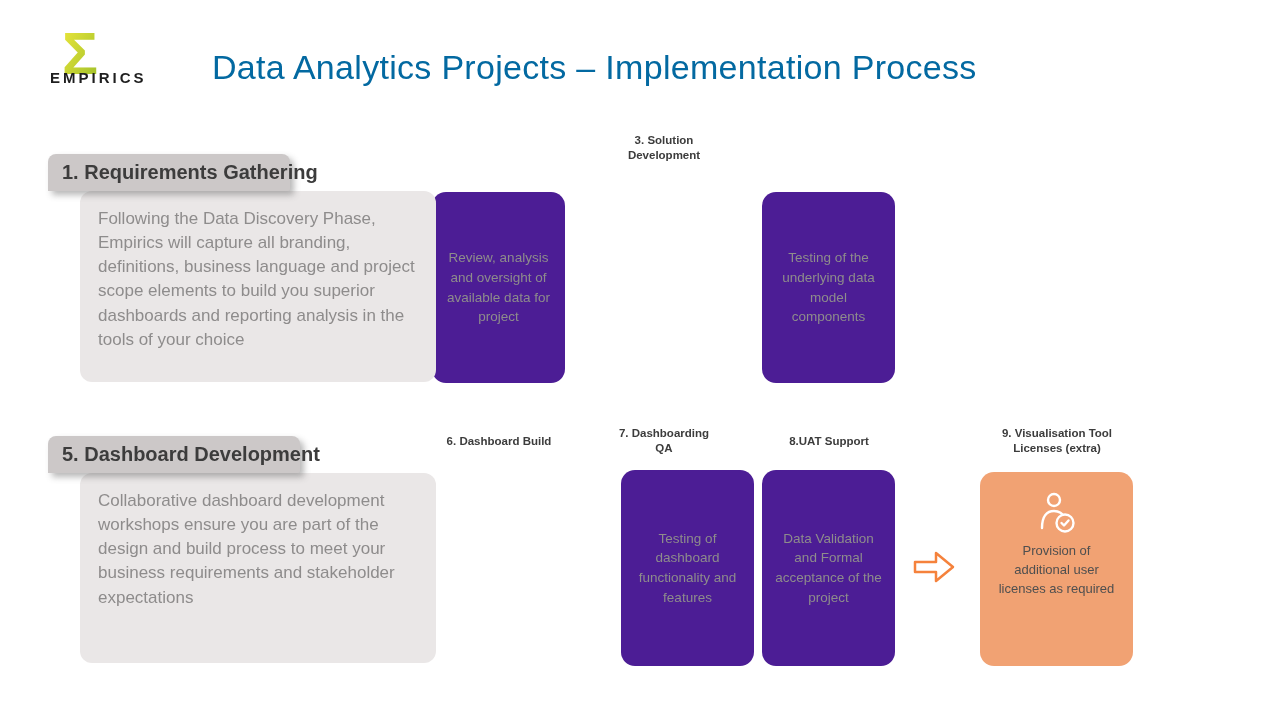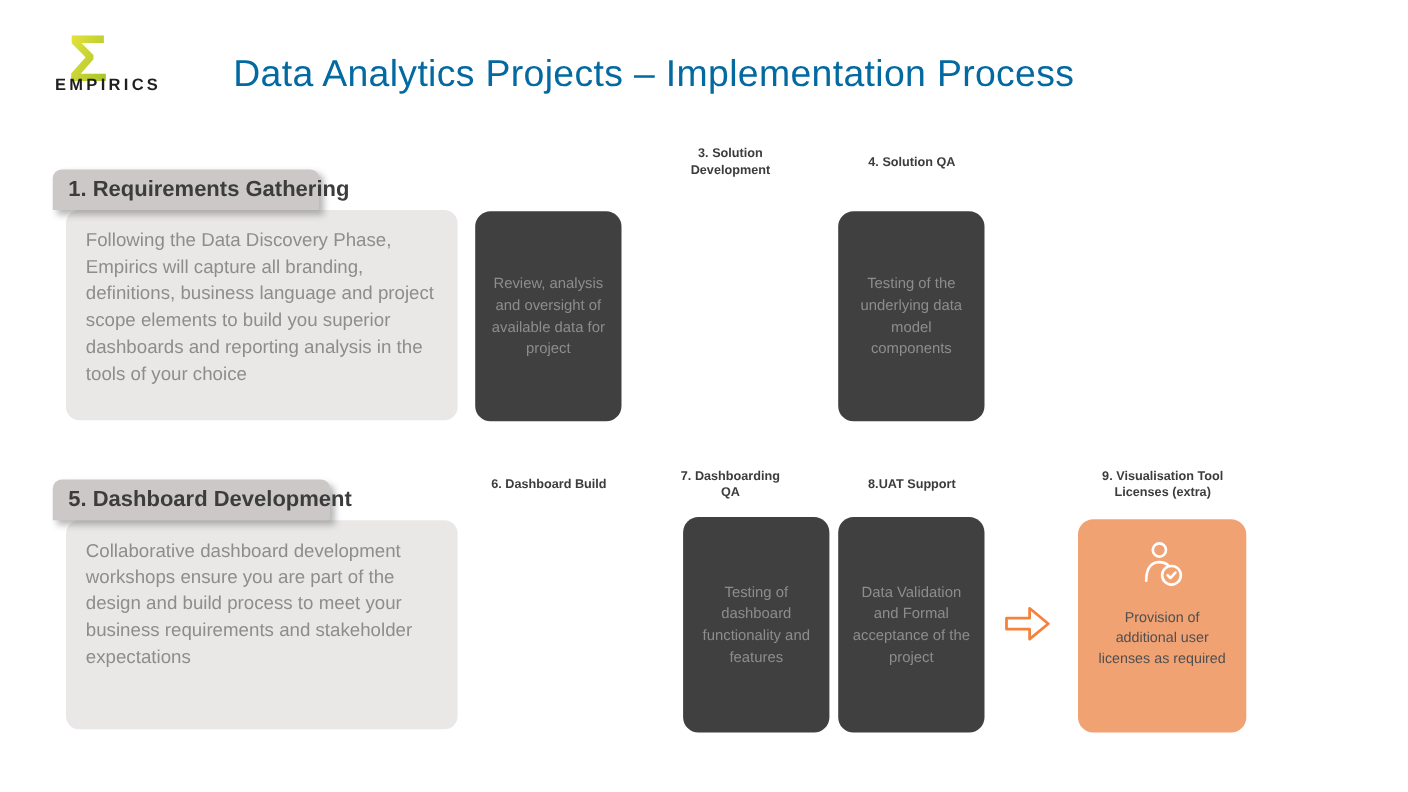--- a/index.html
+++ b/index.html
@@ -10,56 +10,56 @@
   
   .logo { position:absolute; left:50px; top:24px; width:160px; height:60px; }
   .sigma-svg { position:absolute; left:10px; top:-6px; }
   .brandname { position:absolute; left:0; bottom:-2px; font-size:15px; font-weight:700; letter-spacing:3px; color:#1f1f1f; }
 
   
   .title { position:absolute; left:212px; top:48px; font-size:34px; font-weight:400; letter-spacing:0.3px; color:#0369a1; }
 
   
   .main-body { position:absolute; width:356px; background:#EAE7E7; border-radius:12px; padding:16px 18px;
-               font-size:17px; line-height:1.42; color:#8E8C8C; z-index:1; }
+               font-size:17px; line-height:1.42; color:#8E8C8C; z-index:1;margin-left:20px; }
   .main-body.r1 { left:60px; top:191px; height:191px; }
   .main-body.r2 { left:60px; top:473px; height:190px; }
 
   .tab { position:absolute; height:37px; background:#CCC8C8; border-radius:8px 8px 2px 0; display:flex; align-items:center;
          padding:0 14px; font-size:20px; font-weight:700; color:#3C3C3C; white-space:nowrap;
          box-shadow:4px 4px 6px rgba(100,100,100,0.45); z-index:2; }
   .tab.r1 { left:48px; top:154px; width:242px; }
   .tab.r2 { left:48px; top:436px; width:252px; }
 
   
   .step-header { position:absolute; width:160px; height:48px; display:flex; align-items:center; justify-content:center;
                  text-align:center; font-size:11.5px; font-weight:700; color:#3C3C3C; line-height:1.3; white-space:pre-line; }
   .h2 { left:419px; top:124px; } .h3 { left:584px; top:124px; } .h4 { left:749px; top:124px; }
   .h6 { left:419px; top:417px; } .h7 { left:584px; top:417px; } .h8 { left:749px; top:417px; }
   .h9 { left:977px; top:417px; }
 
   
-  .step-card { position:absolute; width:133px; background:#404040; border-radius:14px; display:flex; align-items:center;
+  .step-card { position:absolute; width:133px; background:#4c1d95; border-radius:14px; display:flex; align-items:center;
                justify-content:flex-start; text-align:center; padding:10px 13px; font-size:13.5px; line-height:1.45; color:#8E8C8C; }
   .c2 { left:432px; top:192px; height:191px; }
   .c3 { left:597px; top:192px; height:191px; }
   .c4 { left:762px; top:192px; height:191px; }
   .c6 { left:432px; top:470px; height:196px; }
   .c7 { left:621px; top:470px; height:196px; }
   .c8 { left:762px; top:470px; height:196px; }
 
   
   .side-note { position:absolute; left:965px; top:172px; width:242px; font-size:16.5px; line-height:1.43; color:#8E8C8C; }
 
   
   .arrow { position:absolute; left:912px; top:548px; width:44px; height:38px; }
 
   
   .final-card { position:absolute; left:980px; top:472px; width:153px; height:194px; background:#F1A273; border-radius:14px;
-                display:flex; flex-direction:column; align-items:center; gap:16px; padding:18px 14px 0; }
+                display:flex; flex-direction:column; align-items:center; gap:6px; padding:18px 14px 0; }
   .fc-text { font-size:13px; line-height:1.45; color:#4F4F4F; text-align:center; }
 </style>
 </head>
 <body>
 
 <div class="slide">
 
   <div class="logo">
     <svg class="sigma-svg" width="64" height="64" viewBox="0 0 64 64">
       <defs>
@@ -73,21 +73,20 @@
     <span class="brandname">EMPIRICS</span>
   </div>
 
   <h1 class="title">Data Analytics Projects – Implementation Process</h1>
 
   <div class="main-body r1">Following the Data Discovery Phase, Empirics will capture all branding, definitions, business language and project scope elements to build you superior dashboards and reporting analysis in the tools of your choice</div>
   <div class="tab r1">1. Requirements Gathering</div>
 
   <div class="step-header h3">3. Solution
 Development</div>
-  <div class="step-header h4">4. Solution QA</div>
 
   <div class="step-card c2">
     <span>Review, analysis and oversight of available data for project</span>
   </div>
   <div class="step-card c4">
     <span>Testing of the underlying data model components</span>
   </div>
 
 
   <div class="main-body r2">Collaborative dashboard development workshops ensure you are part of the design and build process to meet your business requirements and stakeholder expectations</div>

